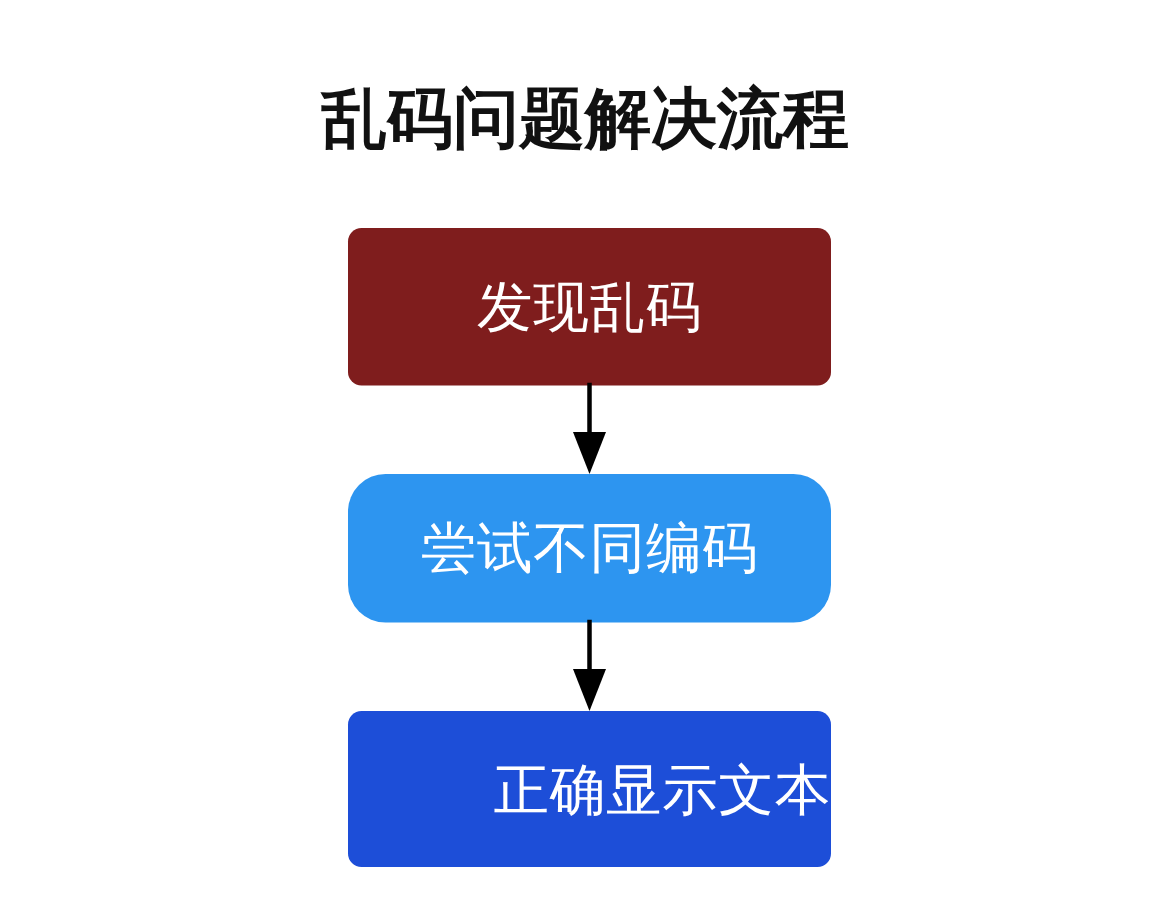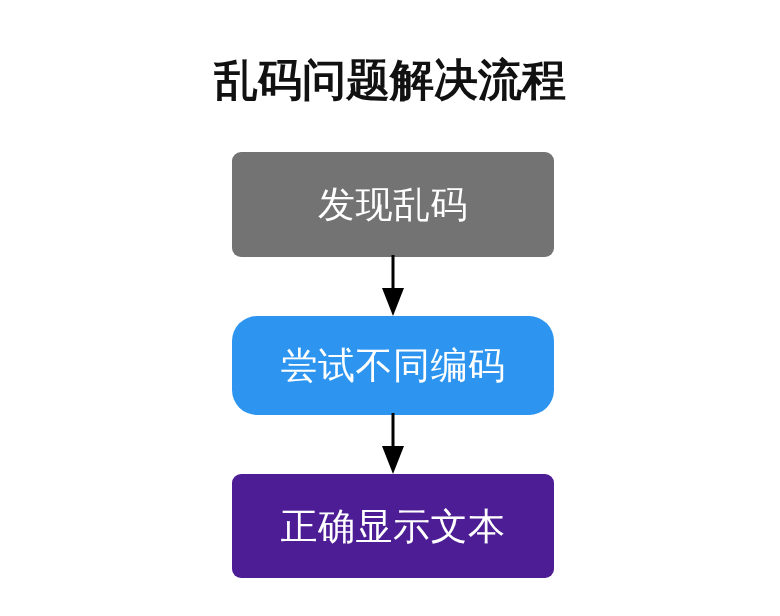--- a/index.html
+++ b/index.html
@@ -67,21 +67,21 @@
   #arrow-0 { top: 255px; height: 63px; }
   #arrow-1 { top: 413px; height: 63px; }
 </style>
 </head>
 <body style="background: rgb(255, 255, 255);">
 
 <div id="canvas" style="background: rgb(255, 255, 255);">
 
   <div id="chart-title" style="color: rgb(17, 17, 17);">乱码问题解决流程</div>
 
-  <div class="node" id="node-0" style="background: #737373;">
+  <div class="node" id="node-0" style="background: #7f1d1d;">
     <span class="node-label" style="color: rgb(255, 255, 255);">发现乱码</span>
   </div>
 
   <div class="arrow" id="arrow-0">
     <svg width="24" height="63" viewBox="0 0 24 63">
       <rect x="10.5" y="0" width="3" height="36" fill="#000000"></rect>
       <polygon points="1,33 23,33 12,61" fill="#000000"></polygon>
     </svg>
   </div>
 
@@ -89,17 +89,17 @@
     <span class="node-label" style="color: rgb(255, 255, 255);">尝试不同编码</span>
   </div>
 
   <div class="arrow" id="arrow-1">
     <svg width="24" height="63" viewBox="0 0 24 63">
       <rect x="10.5" y="0" width="3" height="36" fill="#000000"></rect>
       <polygon points="1,33 23,33 12,61" fill="#000000"></polygon>
     </svg>
   </div>
 
-  <div class="node" id="node-2" style="background: #4c1d95;">
+  <div class="node" id="node-2" style="background: #1d4ed8; justify-content: flex-end;">
     <span class="node-label" style="color: rgb(255, 255, 255);">正确显示文本</span>
   </div>
 
 </div>
 
 </body></html>

